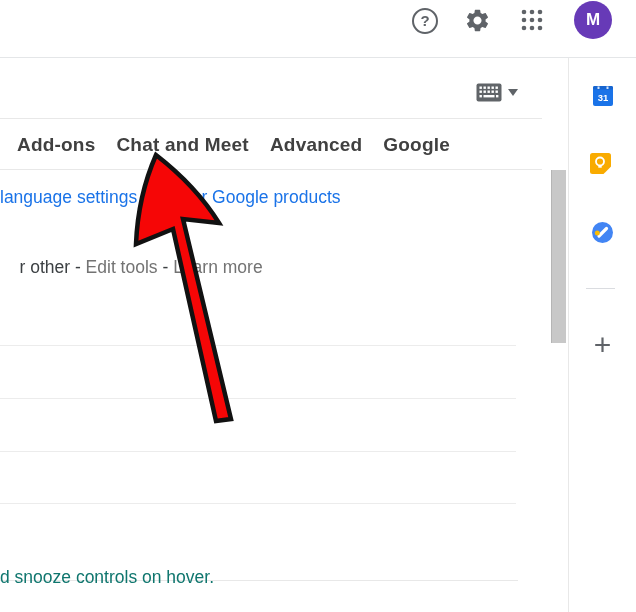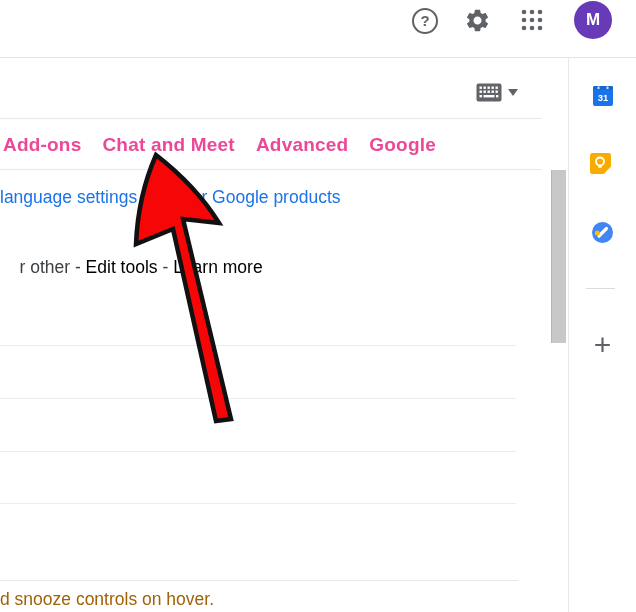--- a/index.html
+++ b/index.html
@@ -20,33 +20,33 @@
             font-weight:bold; text-align:center; line-height:38px; cursor:pointer; }
 
   
   .kbd-wrap { position:absolute; left:470px; top:80px; width:55px; height:26px; cursor:pointer; }
   .kbd-svg { position:absolute; left:6px; top:3px; }
   .dd-arrow { position:absolute; left:38px; top:9px; width:0; height:0;
               border-left:5.5px solid transparent; border-right:5.5px solid transparent;
               border-top:7px solid #5f6368; }
 
   
-  .tabs { position:absolute; left:3px; top:134px; display:flex; gap:21px;
-          font-size:19px; font-weight:bold; letter-spacing:.2px; color:#ec4899;
+  .tabs { position:absolute; left:17px; top:134px; display:flex; gap:21px;
+          font-size:19px; font-weight:bold; letter-spacing:.2px; color:#404040;
           white-space:nowrap; }
   .tab { cursor:pointer; }
 
   
   .link-line { position:absolute; left:0; top:187px; font-size:17.5px;
                color:#1a73e8; white-space:nowrap; cursor:pointer; }
   .line2 { position:absolute; left:0; top:236px; font-size:17.5px;
            color:#3c4043; white-space:pre; }
-  .line2 .lnk { color:#000000; cursor:pointer; }
-  .hover-text { position:absolute; left:0; top:589px; font-size:17.5px;
-                color:#a16207; white-space:nowrap; }
+  .line2 .lnk { color:#737373; cursor:pointer; }
+  .hover-text { position:absolute; left:0; top:567px; font-size:17.5px;
+                color:#0f766e; white-space:nowrap; }
 
   
   .scroll-thumb { position:absolute; left:551px; top:170px; width:15px; height:173px;
                   background:#c8c8c8; border-left:1px solid #b5b5b5; cursor:grab; }
 
   
   .side-divider { position:absolute; left:568px; top:58px; width:1px; height:554px;
                   background:#e8e8e8; }
   .side-icon { position:absolute; cursor:pointer; }
   .mini-divider { position:absolute; left:586px; top:288px; width:29px; height:1px;

